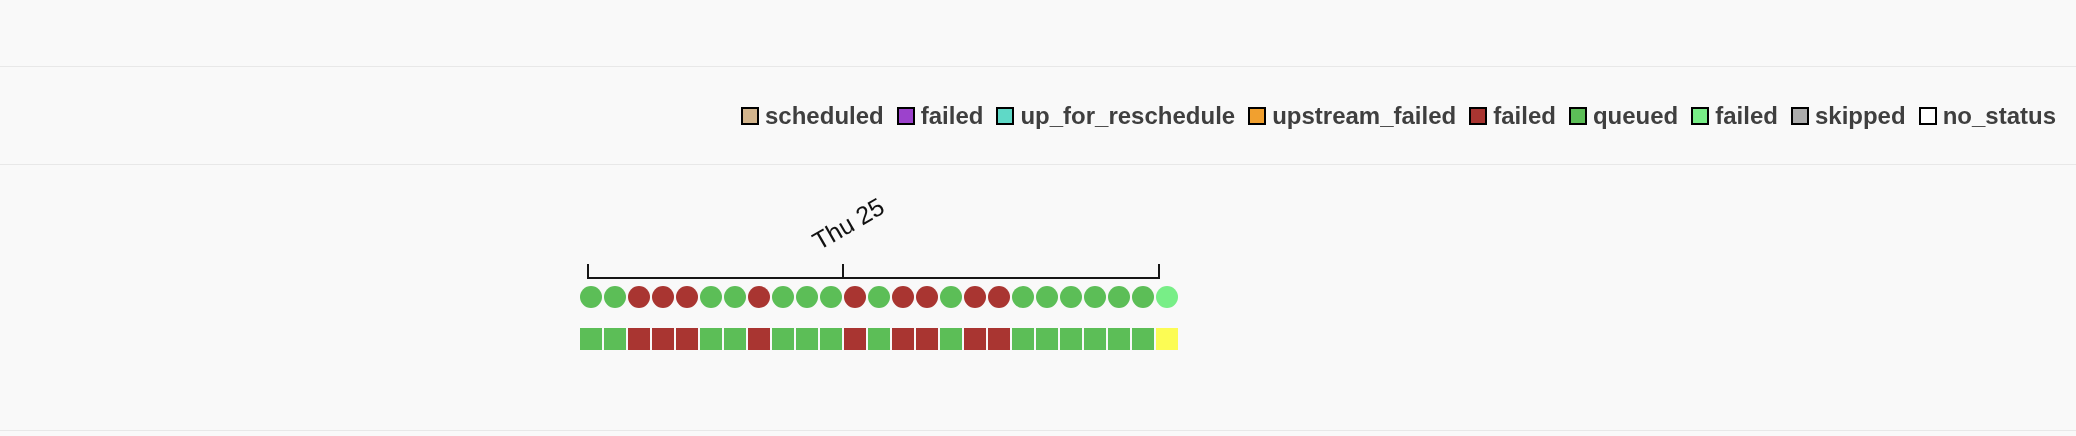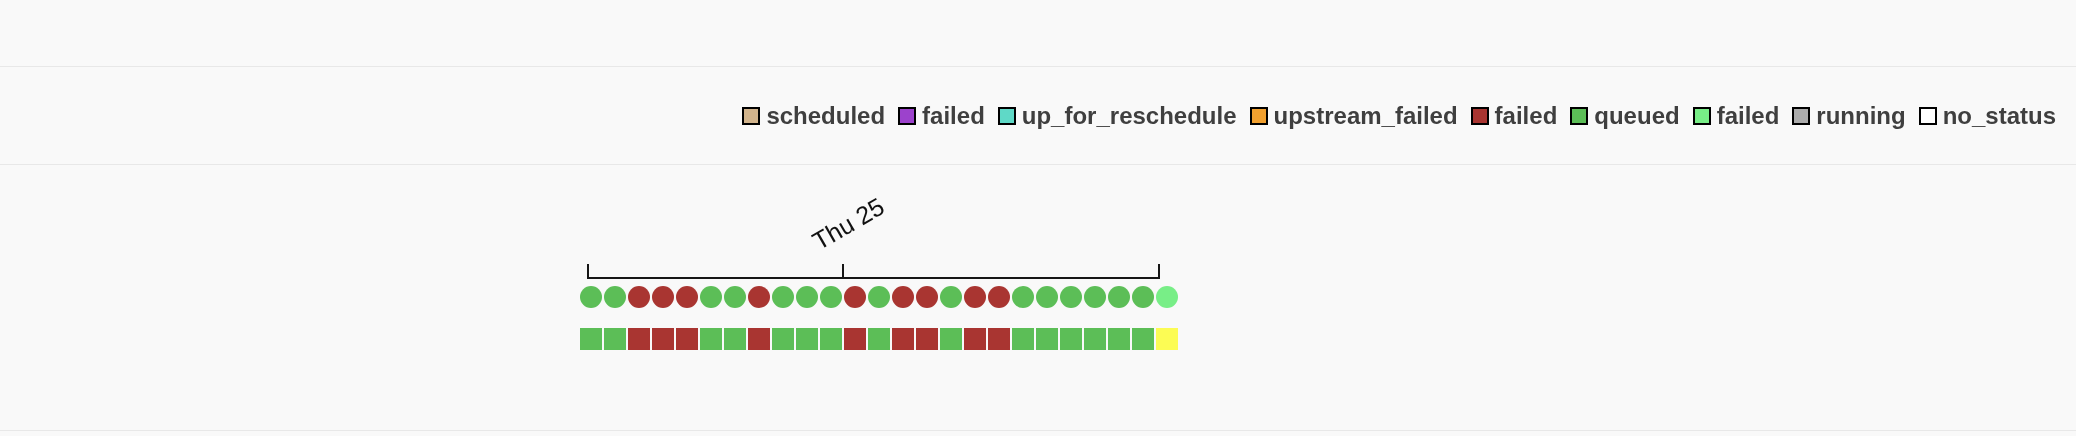--- a/index.html
+++ b/index.html
@@ -63,21 +63,21 @@
     <span class="legend-item">
       <span class="swatch" style="background: rgb(92, 190, 87);"></span>
       <span class="legend-label">queued</span>
     </span>
     <span class="legend-item">
       <span class="swatch" style="background: rgb(120, 238, 135);"></span>
       <span class="legend-label">failed</span>
     </span>
     <span class="legend-item">
       <span class="swatch" style="background: rgb(172, 172, 172);"></span>
-      <span class="legend-label">running</span>
+      <span class="legend-label">skipped</span>
     </span>
     <span class="legend-item">
       <span class="swatch" style="background: rgb(255, 255, 255);"></span>
       <span class="legend-label">no_status</span>
     </span>
   </div>
 
 <div class="content">
   <div class="axis-label">Thu 25</div>
   <div class="axis-line"></div>

